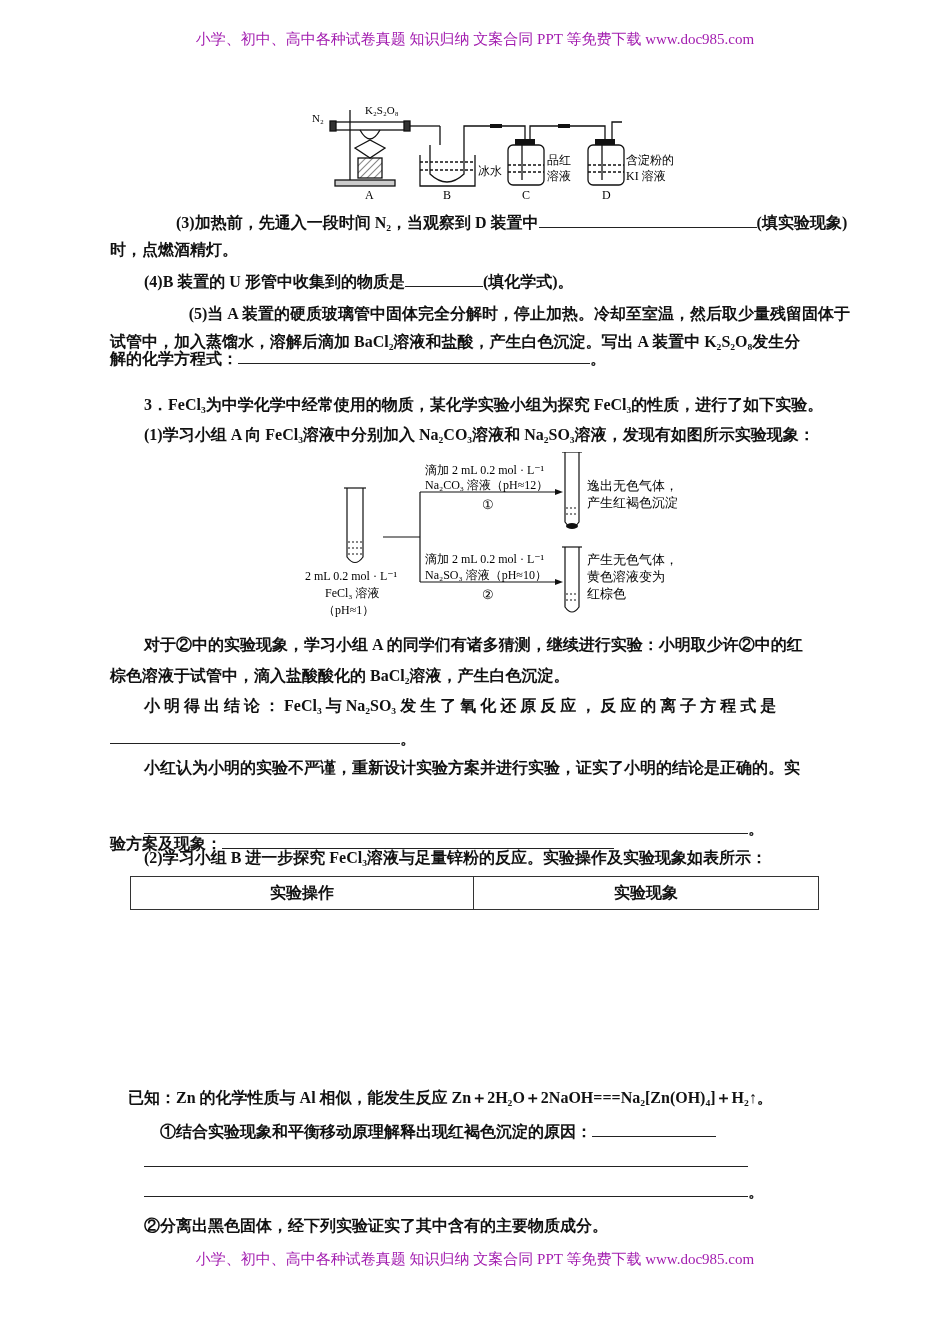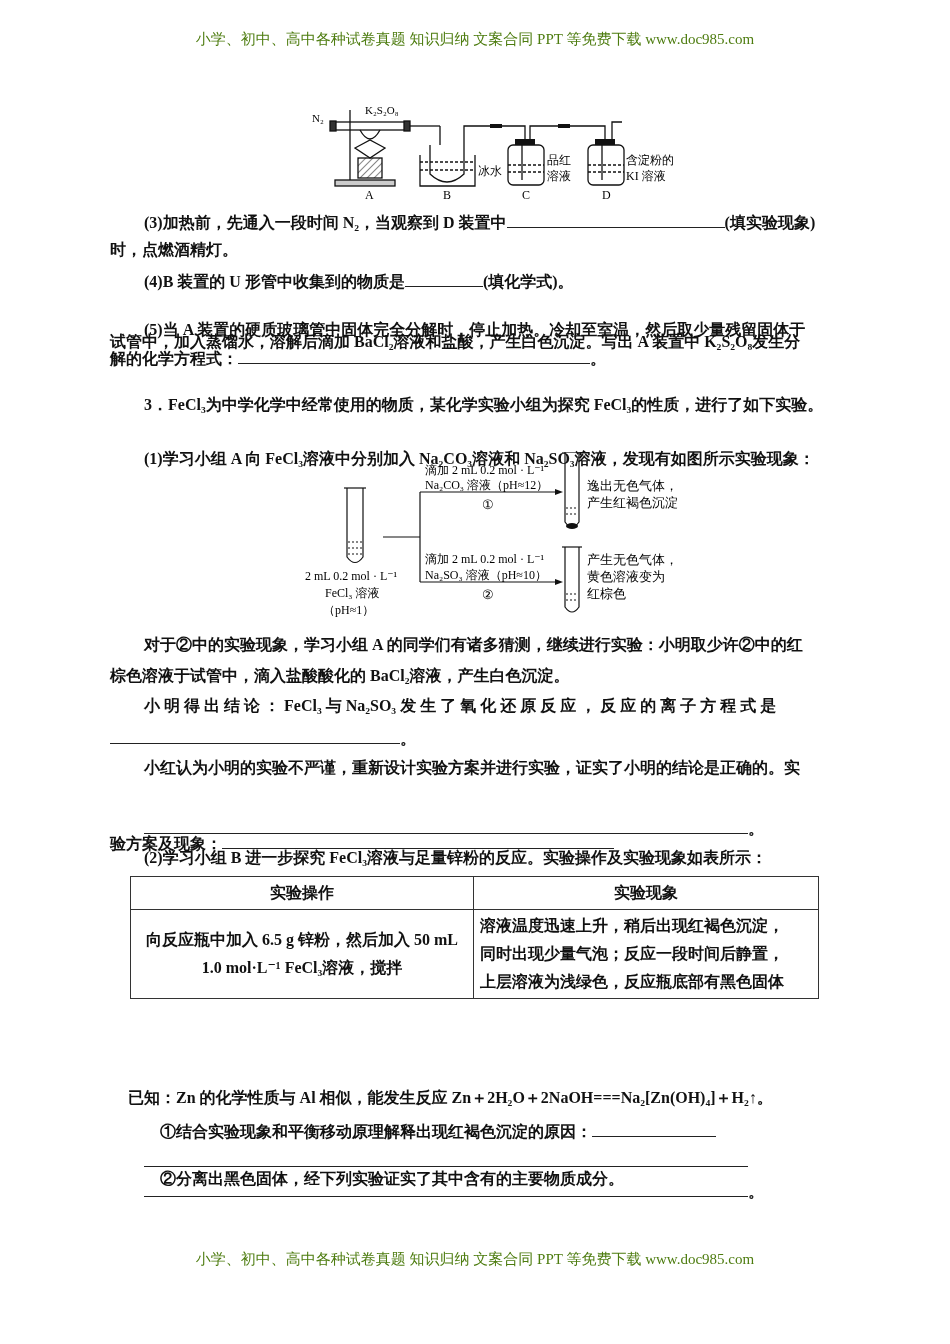--- a/index.html
+++ b/index.html
@@ -1,18 +1,18 @@
 <!DOCTYPE html>
 <html><head>
 <meta charset="utf-8">
 <style>
   html, body { margin: 0; padding: 0; background: #ffffff; }
   body { width: 950px; height: 1344px; position: relative; overflow: hidden;
          font-family: "Liberation Serif", "DejaVu Serif", serif; color: #111; }
-  .hdr { position: absolute; left: 0; width: 950px; text-align: center; font-size: 15px; color: #4d7c0f; }
+  .hdr { position: absolute; left: 0; width: 950px; text-align: center; font-size: 15px; color: #a21caf; }
   .p { position: absolute; left: 110px; width: 740px; font-size: 16px; font-weight: bold; line-height: 20px; white-space: nowrap; }
   .ind { left: 144px; width: 706px; }
   .blank { display: inline-block; border-bottom: 1px solid #222; height: 15px; vertical-align: baseline; }
   svg text { font-family: "Liberation Serif", "DejaVu Serif", serif; }
   table.exp { position: absolute; left: 130px; top: 876px; width: 689px; border-collapse: collapse; font-size: 16px; font-weight: bold; padding-left: 44px; }
   table.exp td { border: 1px solid #333; text-align: center; padding: 2px 6px; line-height: 28px; }
   table.exp td.left { text-align: left; }
 </style>
 </head>
 <body>
@@ -67,37 +67,37 @@
   <text x="237" y="64" font-size="12">品红</text>
   <text x="237" y="80" font-size="12">溶液</text>
   <text x="316" y="64" font-size="12">含淀粉的</text>
   <text x="316" y="80" font-size="12">KI 溶液</text>
   <text x="55" y="99" font-size="12">A</text>
   <text x="133" y="99" font-size="12">B</text>
   <text x="212" y="99" font-size="12">C</text>
   <text x="292" y="99" font-size="12">D</text>
 </svg>
 
-<div class="p ind" style="top:212px;">
+<div class="p ind" style="top:212px;margin-left:32px;">
   <span>(3)加热前，先通入一段时间 N₂，当观察到 D 装置中</span><span class="blank" style="width:218px;"></span><span>(填实验现象)</span>
 </div>
 <div class="p" style="top:240px;">时，点燃酒精灯。</div>
 
 <div class="p ind" style="top:271px;">
   <span>(4)B 装置的 U 形管中收集到的物质是</span><span class="blank" style="width:78px;"></span><span>(填化学式)。</span>
 </div>
 
-<div class="p ind" style="top:320px;">(5)当 A 装置的硬质玻璃管中固体完全分解时，停止加热。冷却至室温，然后取少量残留固体于</div>
+<div class="p ind" style="top:304px;text-align:right;">(5)当 A 装置的硬质玻璃管中固体完全分解时，停止加热。冷却至室温，然后取少量残留固体于</div>
 <div class="p" style="top:332px;">试管中，加入蒸馏水，溶解后滴加 BaCl₂溶液和盐酸，产生白色沉淀。写出 A 装置中 K₂S₂O₈发生分</div>
 <div class="p" style="top:348px;">
   <span>解的化学方程式：</span><span class="blank" style="width:352px;"></span><span>。</span>
 </div>
 
 <div class="p ind" style="top:395px;">3．FeCl₃为中学化学中经常使用的物质，某化学实验小组为探究 FeCl₃的性质，进行了如下实验。</div>
-<div class="p ind" style="top:425px;margin-top:24px;">(1)学习小组 A 向 FeCl₃溶液中分别加入 Na₂CO₃溶液和 Na₂SO₃溶液，发现有如图所示实验现象：</div>
+<div class="p ind" style="top:425px;">(1)学习小组 A 向 FeCl₃溶液中分别加入 Na₂CO₃溶液和 Na₂SO₃溶液，发现有如图所示实验现象：</div>
 
 <svg style="position:absolute;left:295px;top:452px;" width="400" height="165" viewBox="0 0 400 165">
   <g stroke="#111" fill="none" stroke-width="1.2">
     <path d="M52 36 L52 105 Q60 116 68 105 L68 36"></path>
     <line x1="49" y1="36" x2="71" y2="36"></line>
     <line x1="53" y1="90" x2="67" y2="90" stroke-dasharray="2,2"></line>
     <line x1="53" y1="96" x2="67" y2="96" stroke-dasharray="2,2"></line>
     <line x1="53" y1="102" x2="67" y2="102" stroke-dasharray="2,2"></line>
     <line x1="88" y1="85" x2="125" y2="85"></line>
     <line x1="125" y1="40" x2="125" y2="130"></line>
@@ -147,39 +147,28 @@
 </div>
 
 <div class="p ind" style="top:848px;">(2)学习小组 B 进一步探究 FeCl₃溶液与足量锌粉的反应。实验操作及实验现象如表所示：</div>
 
 <table class="exp">
   <tbody>
       <tr>
     <td style="width:330px;">实验操作</td>
     <td>实验现象</td>
   </tr>
-  <tr>
-    <td>
-          <div>向反应瓶中加入 6.5 g 锌粉，然后加入 50 mL</div>
-          <div>1.0 mol·L⁻¹ FeCl₃溶液，搅拌</div>
-        </td>
-    <td class="left">
-          <div>溶液温度迅速上升，稍后出现红褐色沉淀，</div>
-          <div>同时出现少量气泡；反应一段时间后静置，</div>
-          <div>上层溶液为浅绿色，反应瓶底部有黑色固体</div>
-        </td>
-  </tr>
 </tbody>
   </table>
 
 <div class="p" style="top:1088px;left:128px;">已知：Zn 的化学性质与 Al 相似，能发生反应 Zn＋2H₂O＋2NaOH===Na₂[Zn(OH)₄]＋H₂↑。</div>
 <div class="p ind" style="top:1121px;margin-left:16px;">
   <span>①结合实验现象和平衡移动原理解释出现红褐色沉淀的原因：</span><span class="blank" style="width:124px;"></span>
 </div>
 <div class="p ind" style="top:1151px;">
   <span class="blank" style="width:604px;"></span>
 </div>
 <div class="p ind" style="top:1181px;">
   <span class="blank" style="width:604px;"></span><span>。</span>
 </div>
-<div class="p ind" style="top:1169px;margin-left:16px;">②分离出黑色固体，经下列实验证实了其中含有的主要物质成分。</div>
+<div class="p ind" style="top:1216px;">②分离出黑色固体，经下列实验证实了其中含有的主要物质成分。</div>
 
 <div class="hdr" style="top:1250px;">小学、初中、高中各种试卷真题 知识归纳 文案合同 PPT 等免费下载   www.doc985.com</div>
 
 </body></html>

